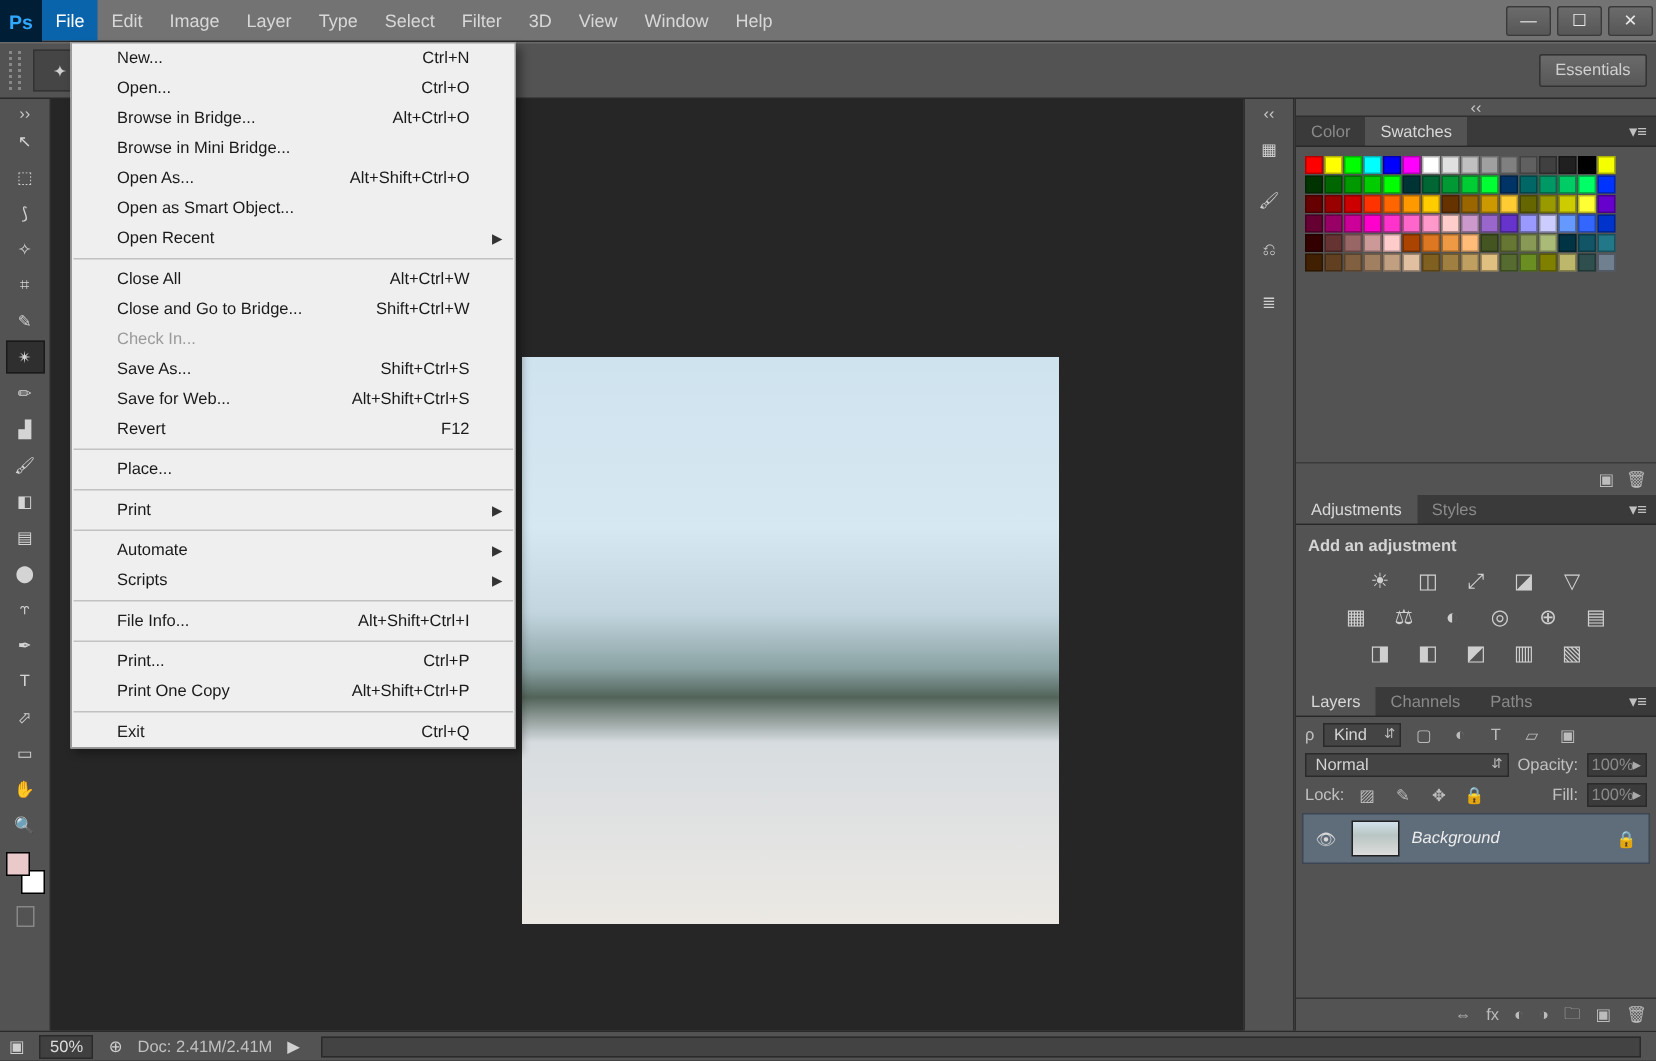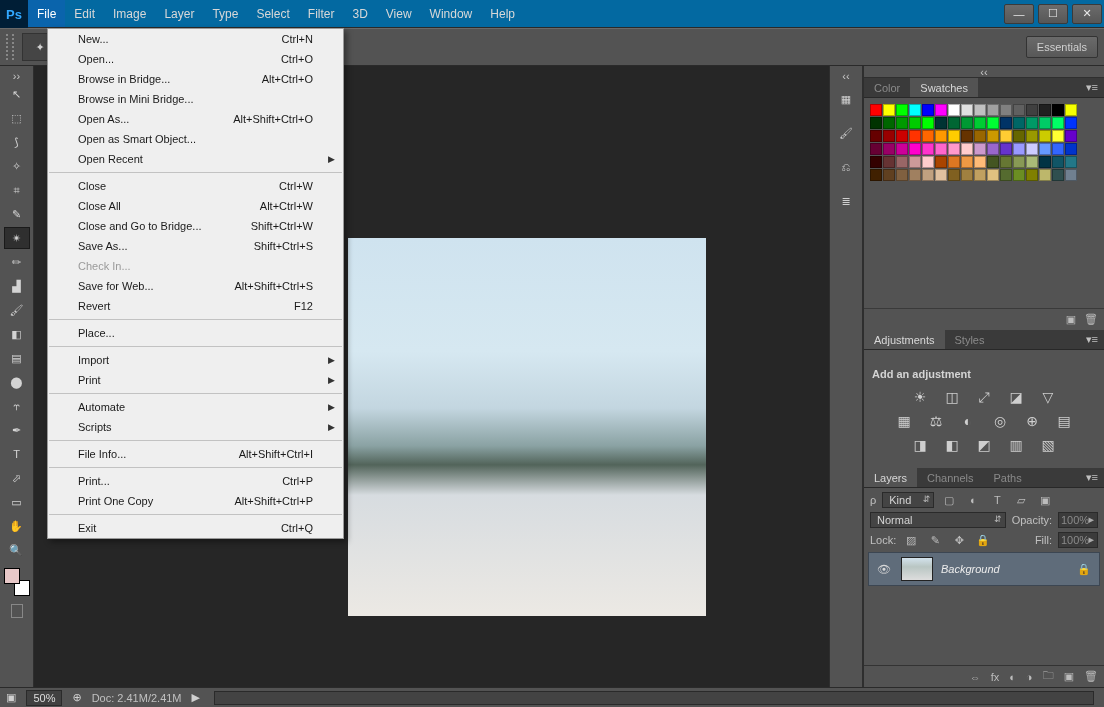--- a/index.html
+++ b/index.html
@@ -1,19 +1,19 @@
 <!DOCTYPE html>
 <html><head>
 <meta charset="utf-8">
 <style>
 * { margin: 0; padding: 0; box-sizing: border-box; font-family: "Segoe UI", Tahoma, sans-serif; font-size: 11px; user-select: none; }
 body { width: 1104px; height: 707px; background: #535353; overflow: hidden; color: #d0d0d0; }
 
 
-.title-bar { height: 28px; background: #0369a1; display: flex; align-items: stretch; border-bottom: 1px solid #2a2a2a; }
+.title-bar { height: 28px; background: #737373; display: flex; align-items: stretch; border-bottom: 1px solid #2a2a2a; }
 .app-icon { width: 28px; height: 28px; background: #001e36; color: #31a8ff; font-weight: bold; font-size: 13px; display: flex; align-items: center; justify-content: center; }
 .menu-bar { display: flex; align-items: center; }
 .menu-item { padding: 0 9px; height: 100%; display: flex; align-items: center; color: #d8d8d8; cursor: default; font-size: 12px;}
 .menu-item.active { background: #0a64ac; color: #fff; }
 .window-controls { margin-left: auto; display: flex; align-items: center; padding-right: 2px;}
 .win-btn { width: 30px; height: 20px; background: linear-gradient(#6b6b6b,#575757); border:1px solid #3a3a3a; margin-left: 4px; display: flex; align-items:center; justify-content:center; color:#e8e8e8; border-radius:2px;}
 
 
 .options-bar { height: 38px; background: #535353; border-top:1px solid #6a6a6a; border-bottom: 1px solid #2a2a2a; display: flex; align-items: center; padding: 0 6px; }
 .opt-handle { width: 8px; height:26px; border-left: 2px dotted #888; border-right: 2px dotted #888; margin-right: 8px;}
@@ -67,21 +67,21 @@
 .panel-menu { margin-left:auto; padding:0 6px; color:#c0c0c0;}
 .panel-body { background:#535353; }
 
 
 .swatches { padding:6px; min-height: 210px;}
 .sw-grid { display:grid; grid-template-columns: repeat(16, 12px); grid-auto-rows: 12px; gap:1px;}
 .sw-grid div { width:12px; height:12px; border:1px solid rgba(0,0,0,0.3); }
 .swatch-footer{ height:22px; display:flex; justify-content:flex-end; align-items:center; gap:8px; padding-right:6px; color:#bcbcbc; border-top:1px solid #3a3a3a;}
 
 
-.adj { padding: 8px; margin-top: 10px; }
+.adj { padding: 8px; }
 .adj-title { font-size:11px; font-weight:bold; color:#d4d4d4; margin-bottom:8px;}
 .adj-row { display:flex; justify-content:center; gap:12px; margin:6px 0;}
 .adj-row span { width:20px; height:18px; display:flex; align-items:center; justify-content:center; color:#cfcfcf; font-size:14px;}
 
 
 .layers { flex:1; display:flex; flex-direction:column; }
 .layers-controls { padding:4px 6px; display:flex; flex-direction:column; gap:4px;}
 .lc-row { display:flex; align-items:center; gap:6px;}
 .lc-small { font-size:11px; color:#c0c0c0;}
 .mini-drop { background:#444; border:1px solid #2a2a2a; padding:1px 16px 1px 6px; position:relative; color:#d4d4d4; min-width:52px; font-size:11px;}
@@ -418,55 +418,48 @@
       <span class="shc">Alt+Shift+Ctrl+O</span>
     </div>
     <div class="fm-item">
       <span>Open as Smart Object...</span>
     </div>
     <div class="fm-item sub">
       <span>Open Recent</span>
     </div>
     <div class="fm-sep"></div>
     <div class="fm-item">
-      <span>Close</span>
-      <span class="shc">Ctrl+W</span>
-    </div>
-    <div class="fm-item">
       <span>Close All</span>
       <span class="shc">Alt+Ctrl+W</span>
     </div>
     <div class="fm-item">
       <span>Close and Go to Bridge...</span>
       <span class="shc">Shift+Ctrl+W</span>
     </div>
+    <div class="fm-item disabled">
+      <span>Check In...</span>
+    </div>
     <div class="fm-item">
       <span>Save As...</span>
       <span class="shc">Shift+Ctrl+S</span>
     </div>
-    <div class="fm-item disabled">
-      <span>Check In...</span>
-    </div>
     <div class="fm-item">
       <span>Save for Web...</span>
       <span class="shc">Alt+Shift+Ctrl+S</span>
     </div>
     <div class="fm-item">
       <span>Revert</span>
       <span class="shc">F12</span>
     </div>
     <div class="fm-sep"></div>
     <div class="fm-item">
       <span>Place...</span>
     </div>
     <div class="fm-sep"></div>
     <div class="fm-item sub">
-      <span>Import</span>
-    </div>
-    <div class="fm-item sub">
       <span>Print</span>
     </div>
     <div class="fm-sep"></div>
     <div class="fm-item sub">
       <span>Automate</span>
     </div>
     <div class="fm-item sub">
       <span>Scripts</span>
     </div>
     <div class="fm-sep"></div>

